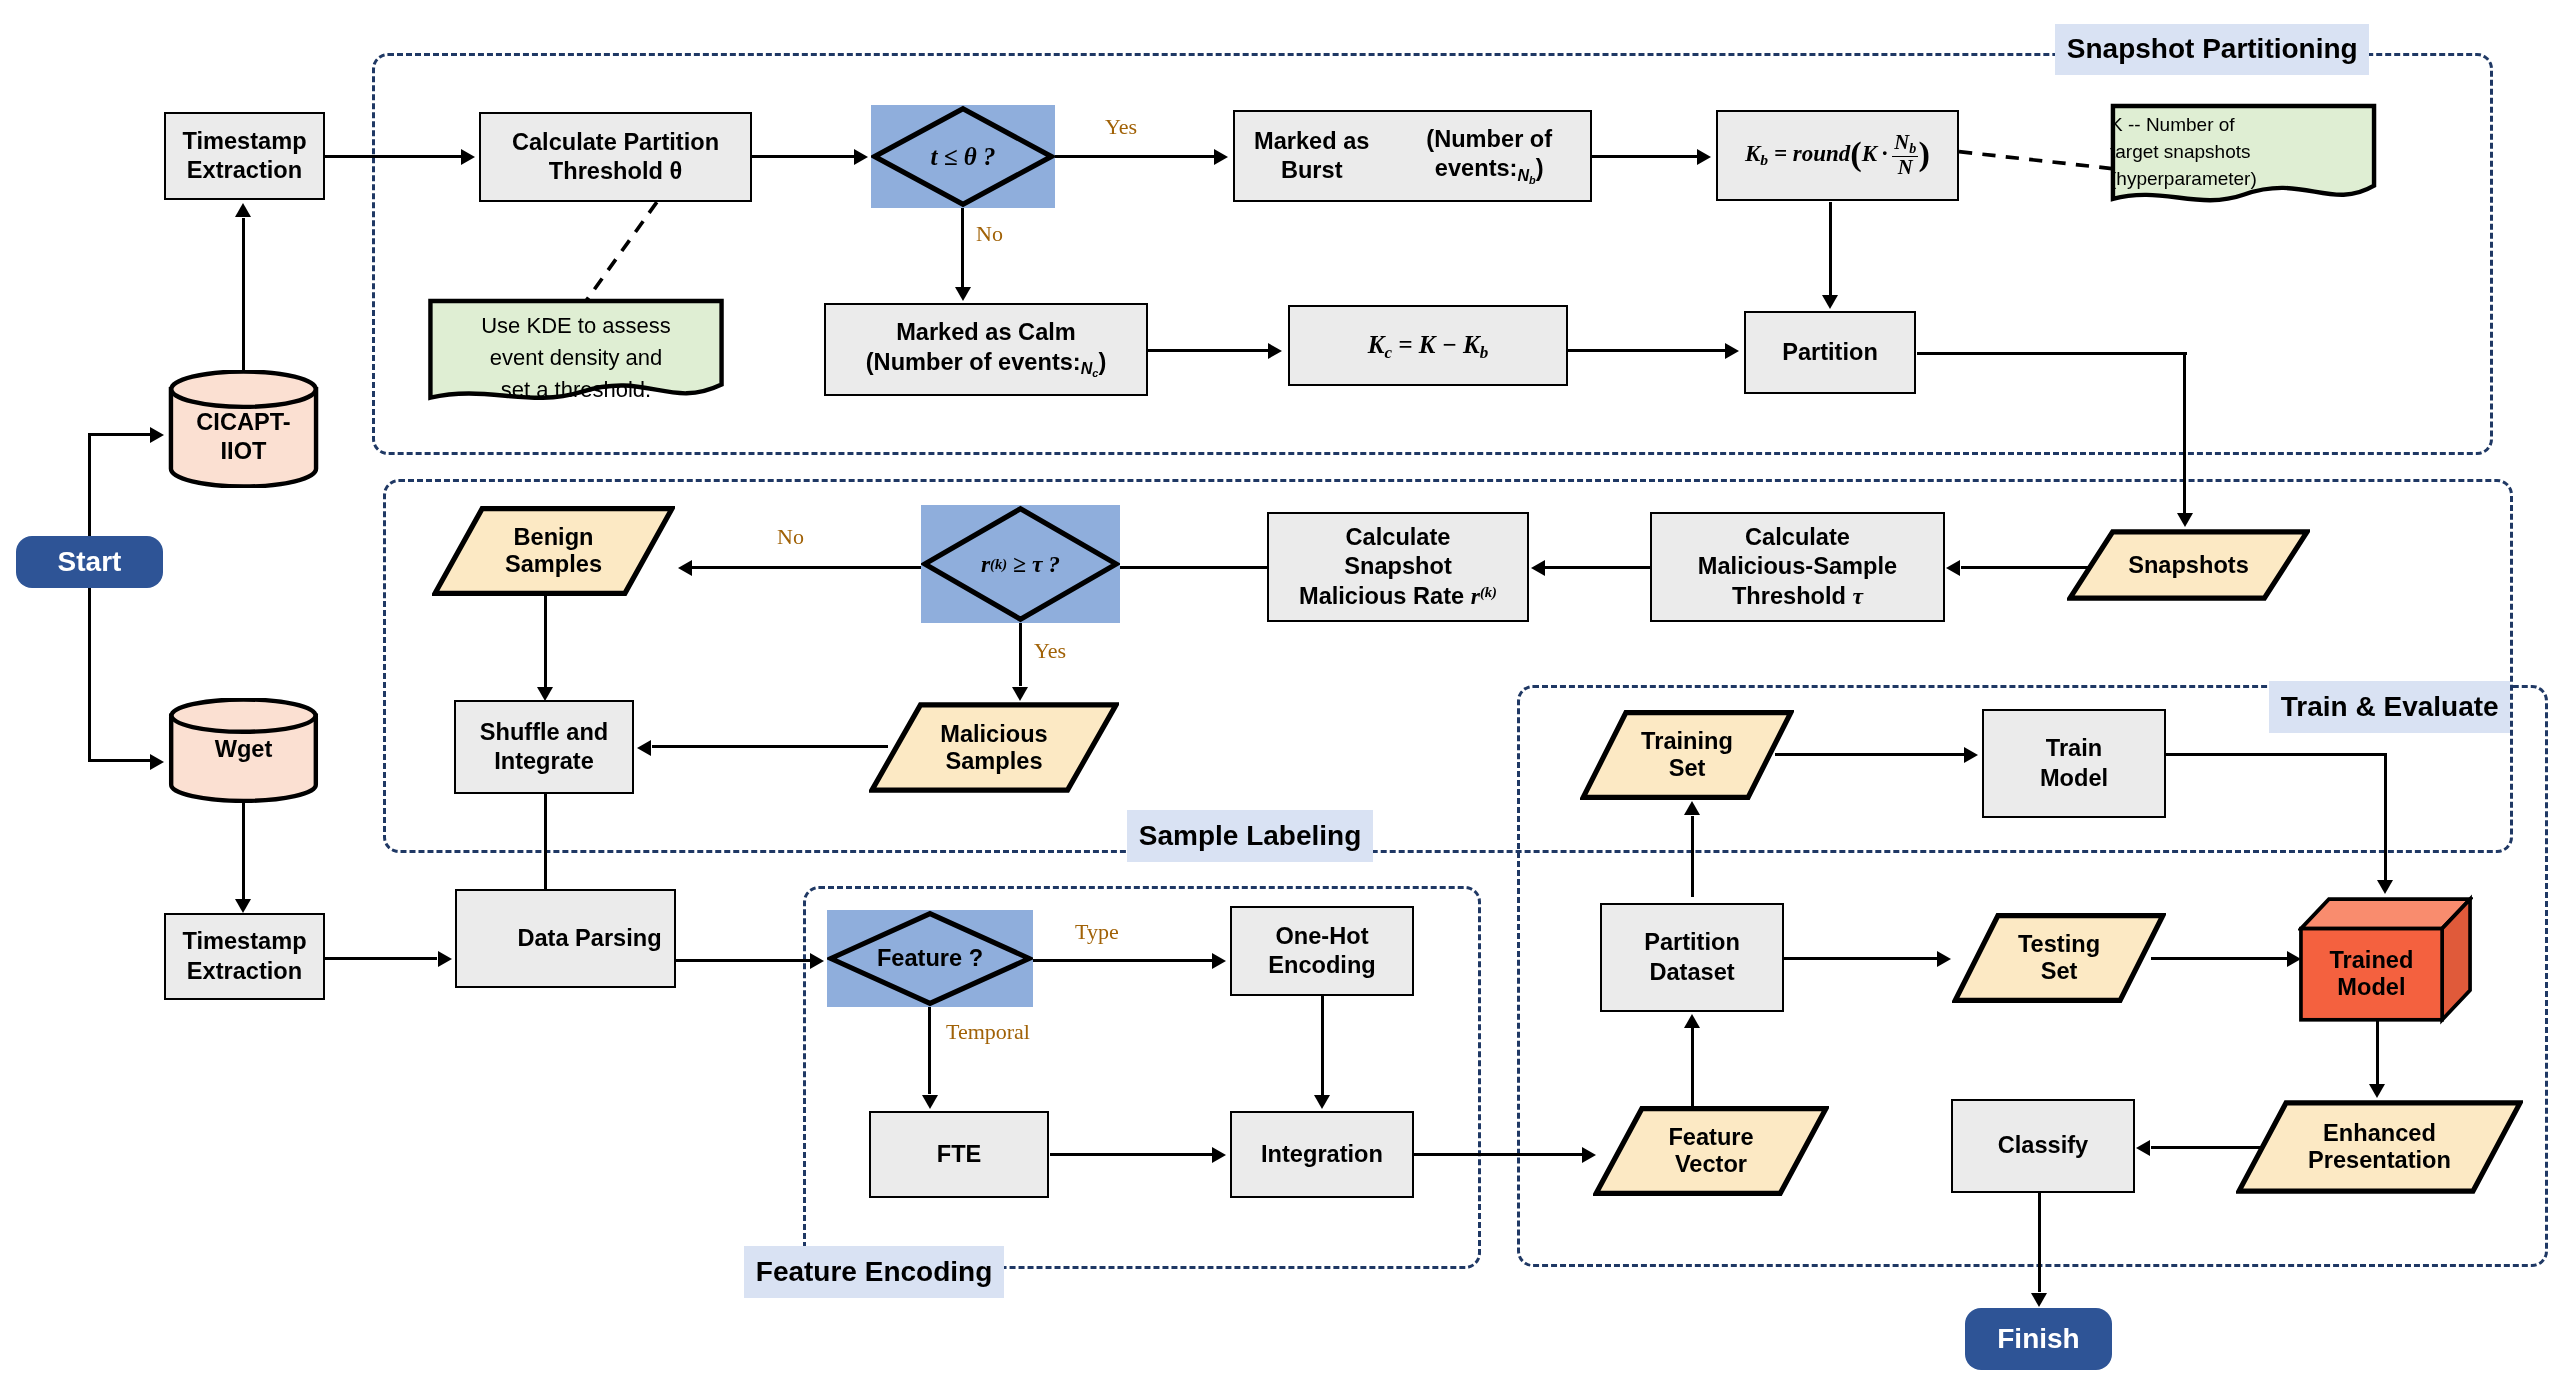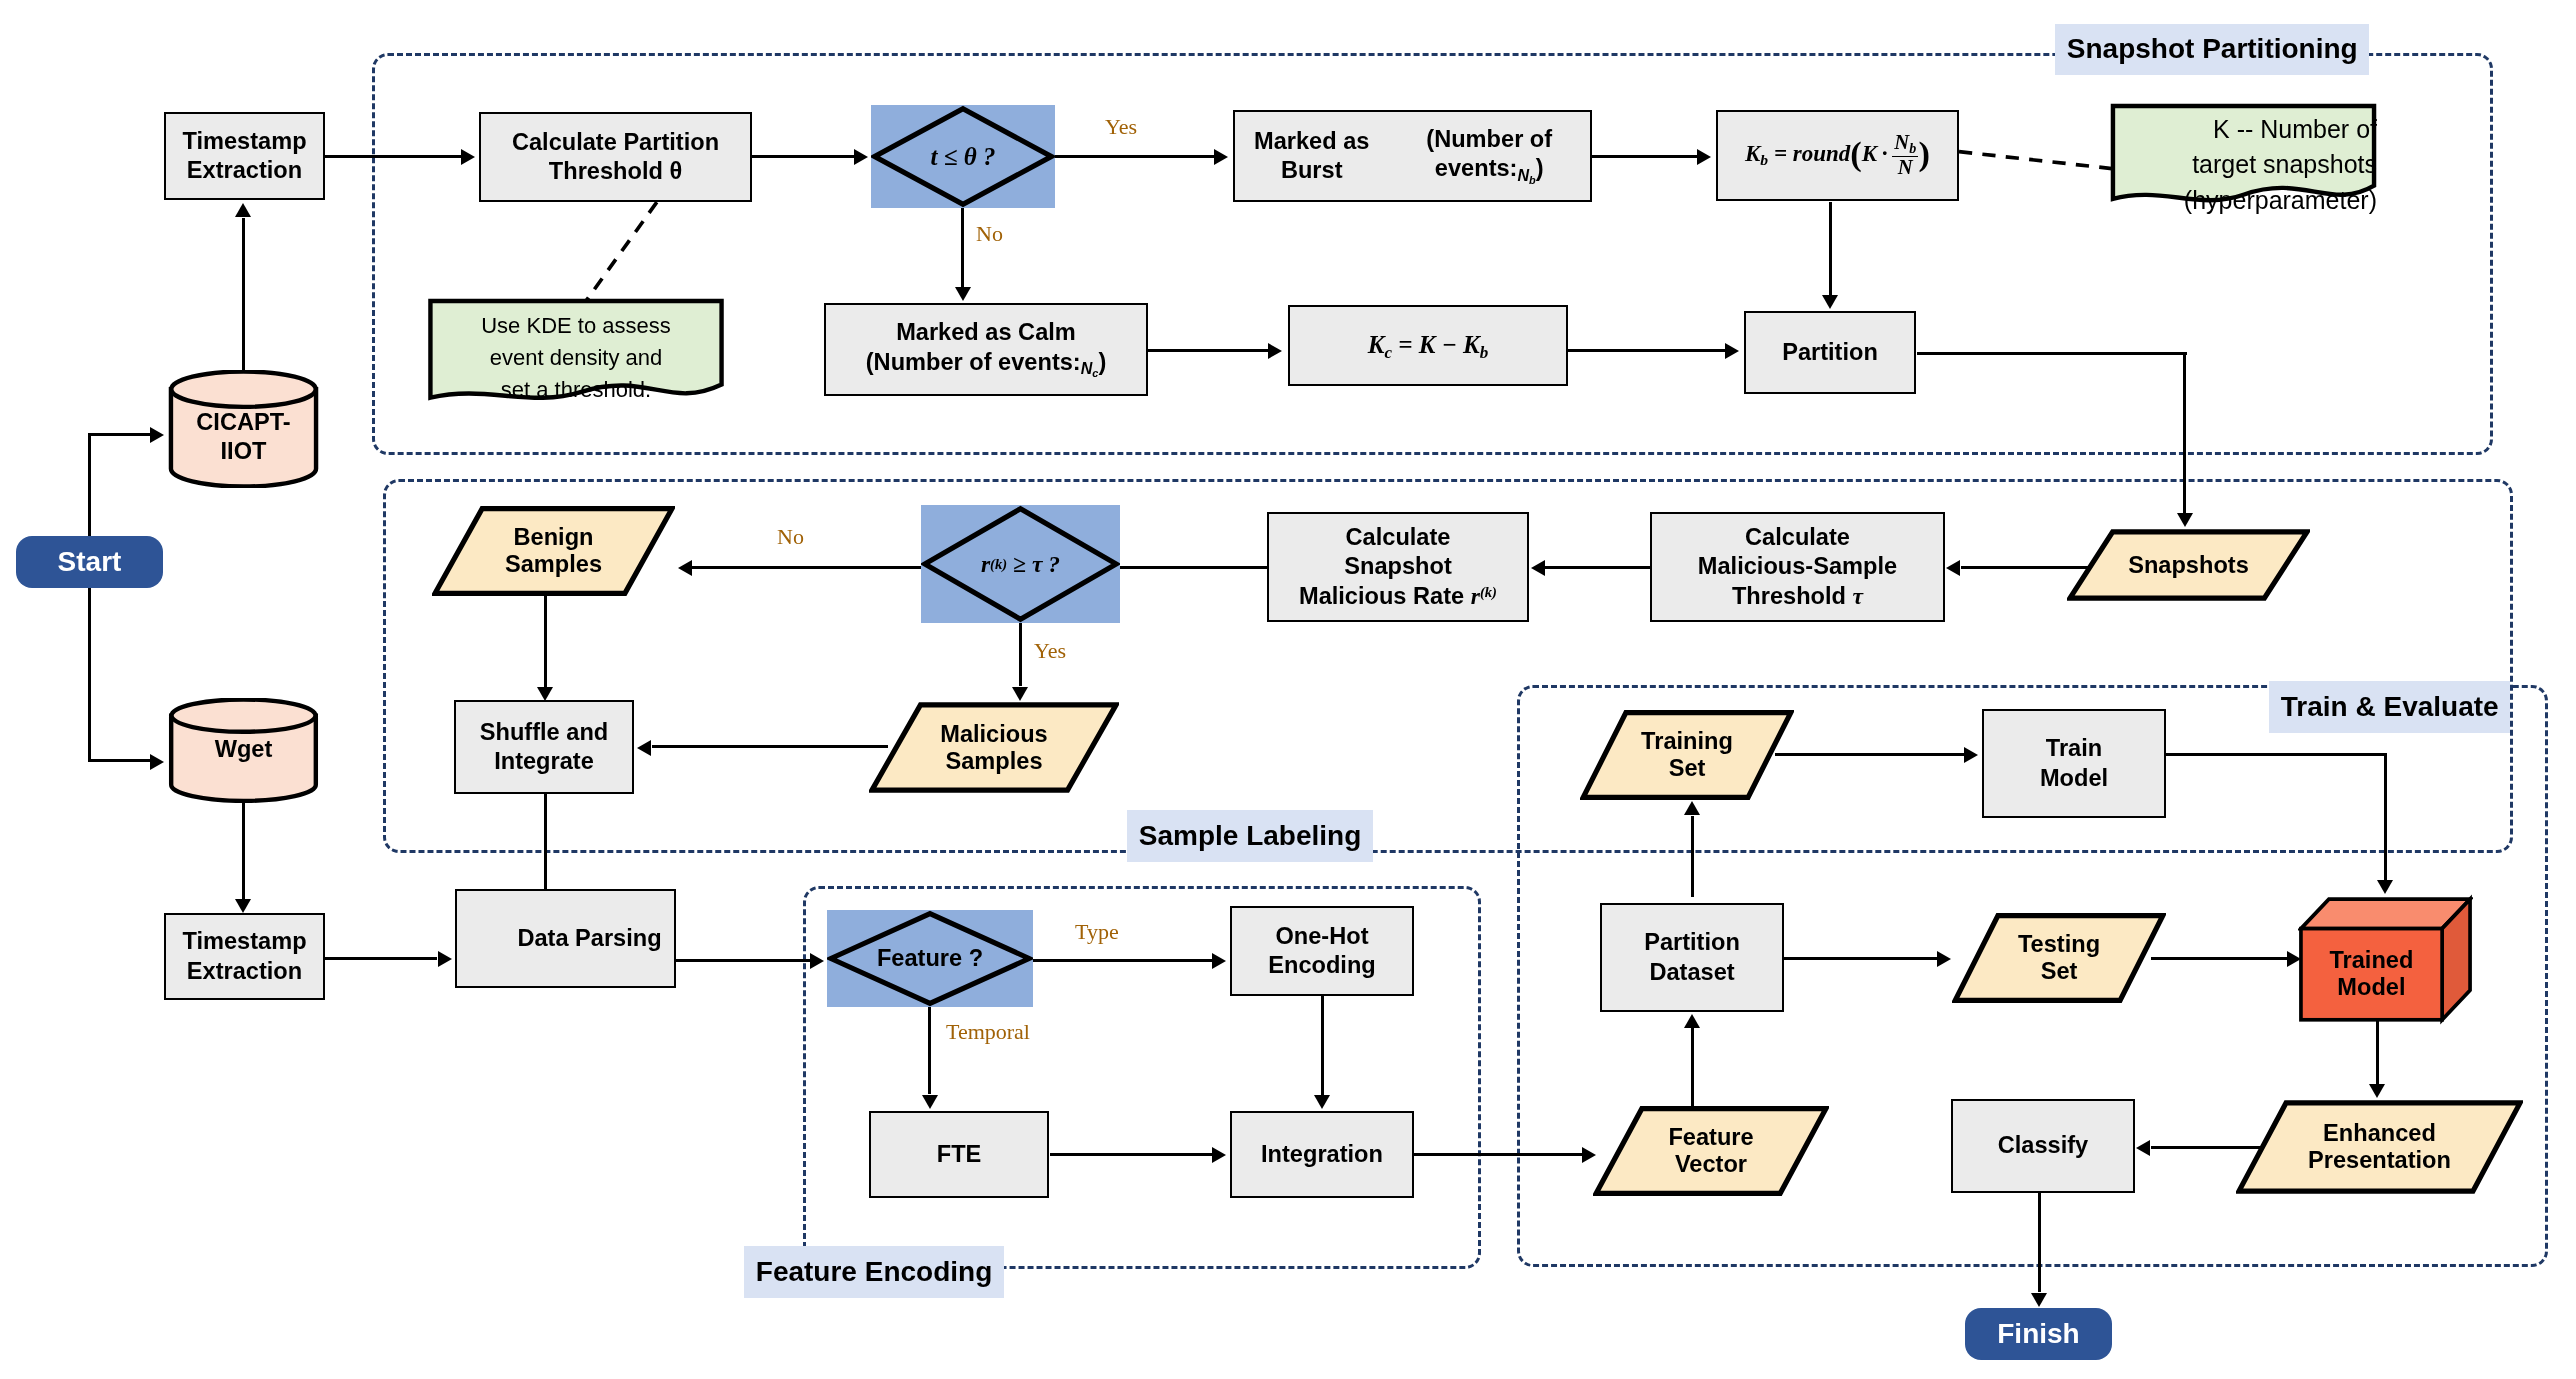--- a/index.html
+++ b/index.html
@@ -59,21 +59,21 @@
   <div class="group" style="left:383px;top:479px;width:2130px;height:374px;"></div>
   <div class="group" style="left:803px;top:886px;width:678px;height:383px;"></div>
   <div class="group" style="left:1517px;top:685px;width:1031px;height:582px;"></div>
 
   <div class="grouplabel fs38" style="left:2055px;top:23.6px;height:43px;">Snapshot Partitioning</div>
   <div class="grouplabel fs38" style="left:1127px;top:810px;height:43px;">Sample Labeling</div>
   <div class="grouplabel fs38" style="left:744px;top:1246px;height:43px;">Feature Encoding</div>
   <div class="grouplabel fs38" style="left:2269px;top:681px;height:43px;">Train &amp; Evaluate</div>
 
   <div class="term fs38" style="left:16px;top:536px;width:147px;height:52px;">Start</div>
-  <div class="term fs38" style="left:1965px;top:1308px;width:147px;height:52px;">Finish</div>
+  <div class="term fs38" style="left:1965px;top:1308px;width:147px;height:62px;">Finish</div>
 
   <div class="cyl" style="position:absolute;left:168px;top:370px;width:151px;height:118px;">
     <svg width="151" height="118" viewBox="0 0 205 160" style="position:absolute;left:0;top:0;">
       <path d="M4 26 L4 134 A 98 24 0 0 0 201 134 L201 26 Z" fill="#fbe0d2" stroke="#000" stroke-width="6"></path>
       <ellipse cx="102.5" cy="26" rx="98" ry="24" fill="#fbe0d2" stroke="#000" stroke-width="6"></ellipse>
     </svg>
     <div style="position:absolute;left:0;top:38px;width:151px;text-align:center;font-weight:bold;font-size:23.6px;line-height:1.25;">
       <span>CICAPT-</span><br>
       <span>IIOT</span>
     </div>
@@ -97,21 +97,21 @@
       <span>Use KDE to assess</span><br>
       <span>event density and</span><br>
       <span>set a threshold.</span>
     </div>
   </div>
 
   <div class="note" style="position:absolute;left:2110px;top:103px;width:267px;height:107px;">
     <svg width="267" height="107" viewBox="0 0 362 145" style="position:absolute;left:0;top:0;">
       <path d="M4 4 H358 V112 C300 146 262 96 182 124 C120 146 70 112 4 130 Z" fill="#dfeed3" stroke="#000" stroke-width="6"></path>
     </svg>
-    <div class="noteTxt" style="position:absolute;left:0;top:8.8px;width:267px;text-align:right;font-size:25px;line-height:1.42;">
+    <div class="noteTxt" style="position:absolute;left:0;top:8.8px;width:267px;text-align:left;font-size:19px;line-height:1.42;">
       <span>K -- Number of</span><br>
       <span>target snapshots</span><br>
       <span>(hyperparameter)</span>
     </div>
   </div>
 
   <div class="node proc fs32" style="left:164px;top:112px;width:161px;height:88px;flex-direction:column;">
     <span>Timestamp</span>
     <span>Extraction</span>
   </div>

